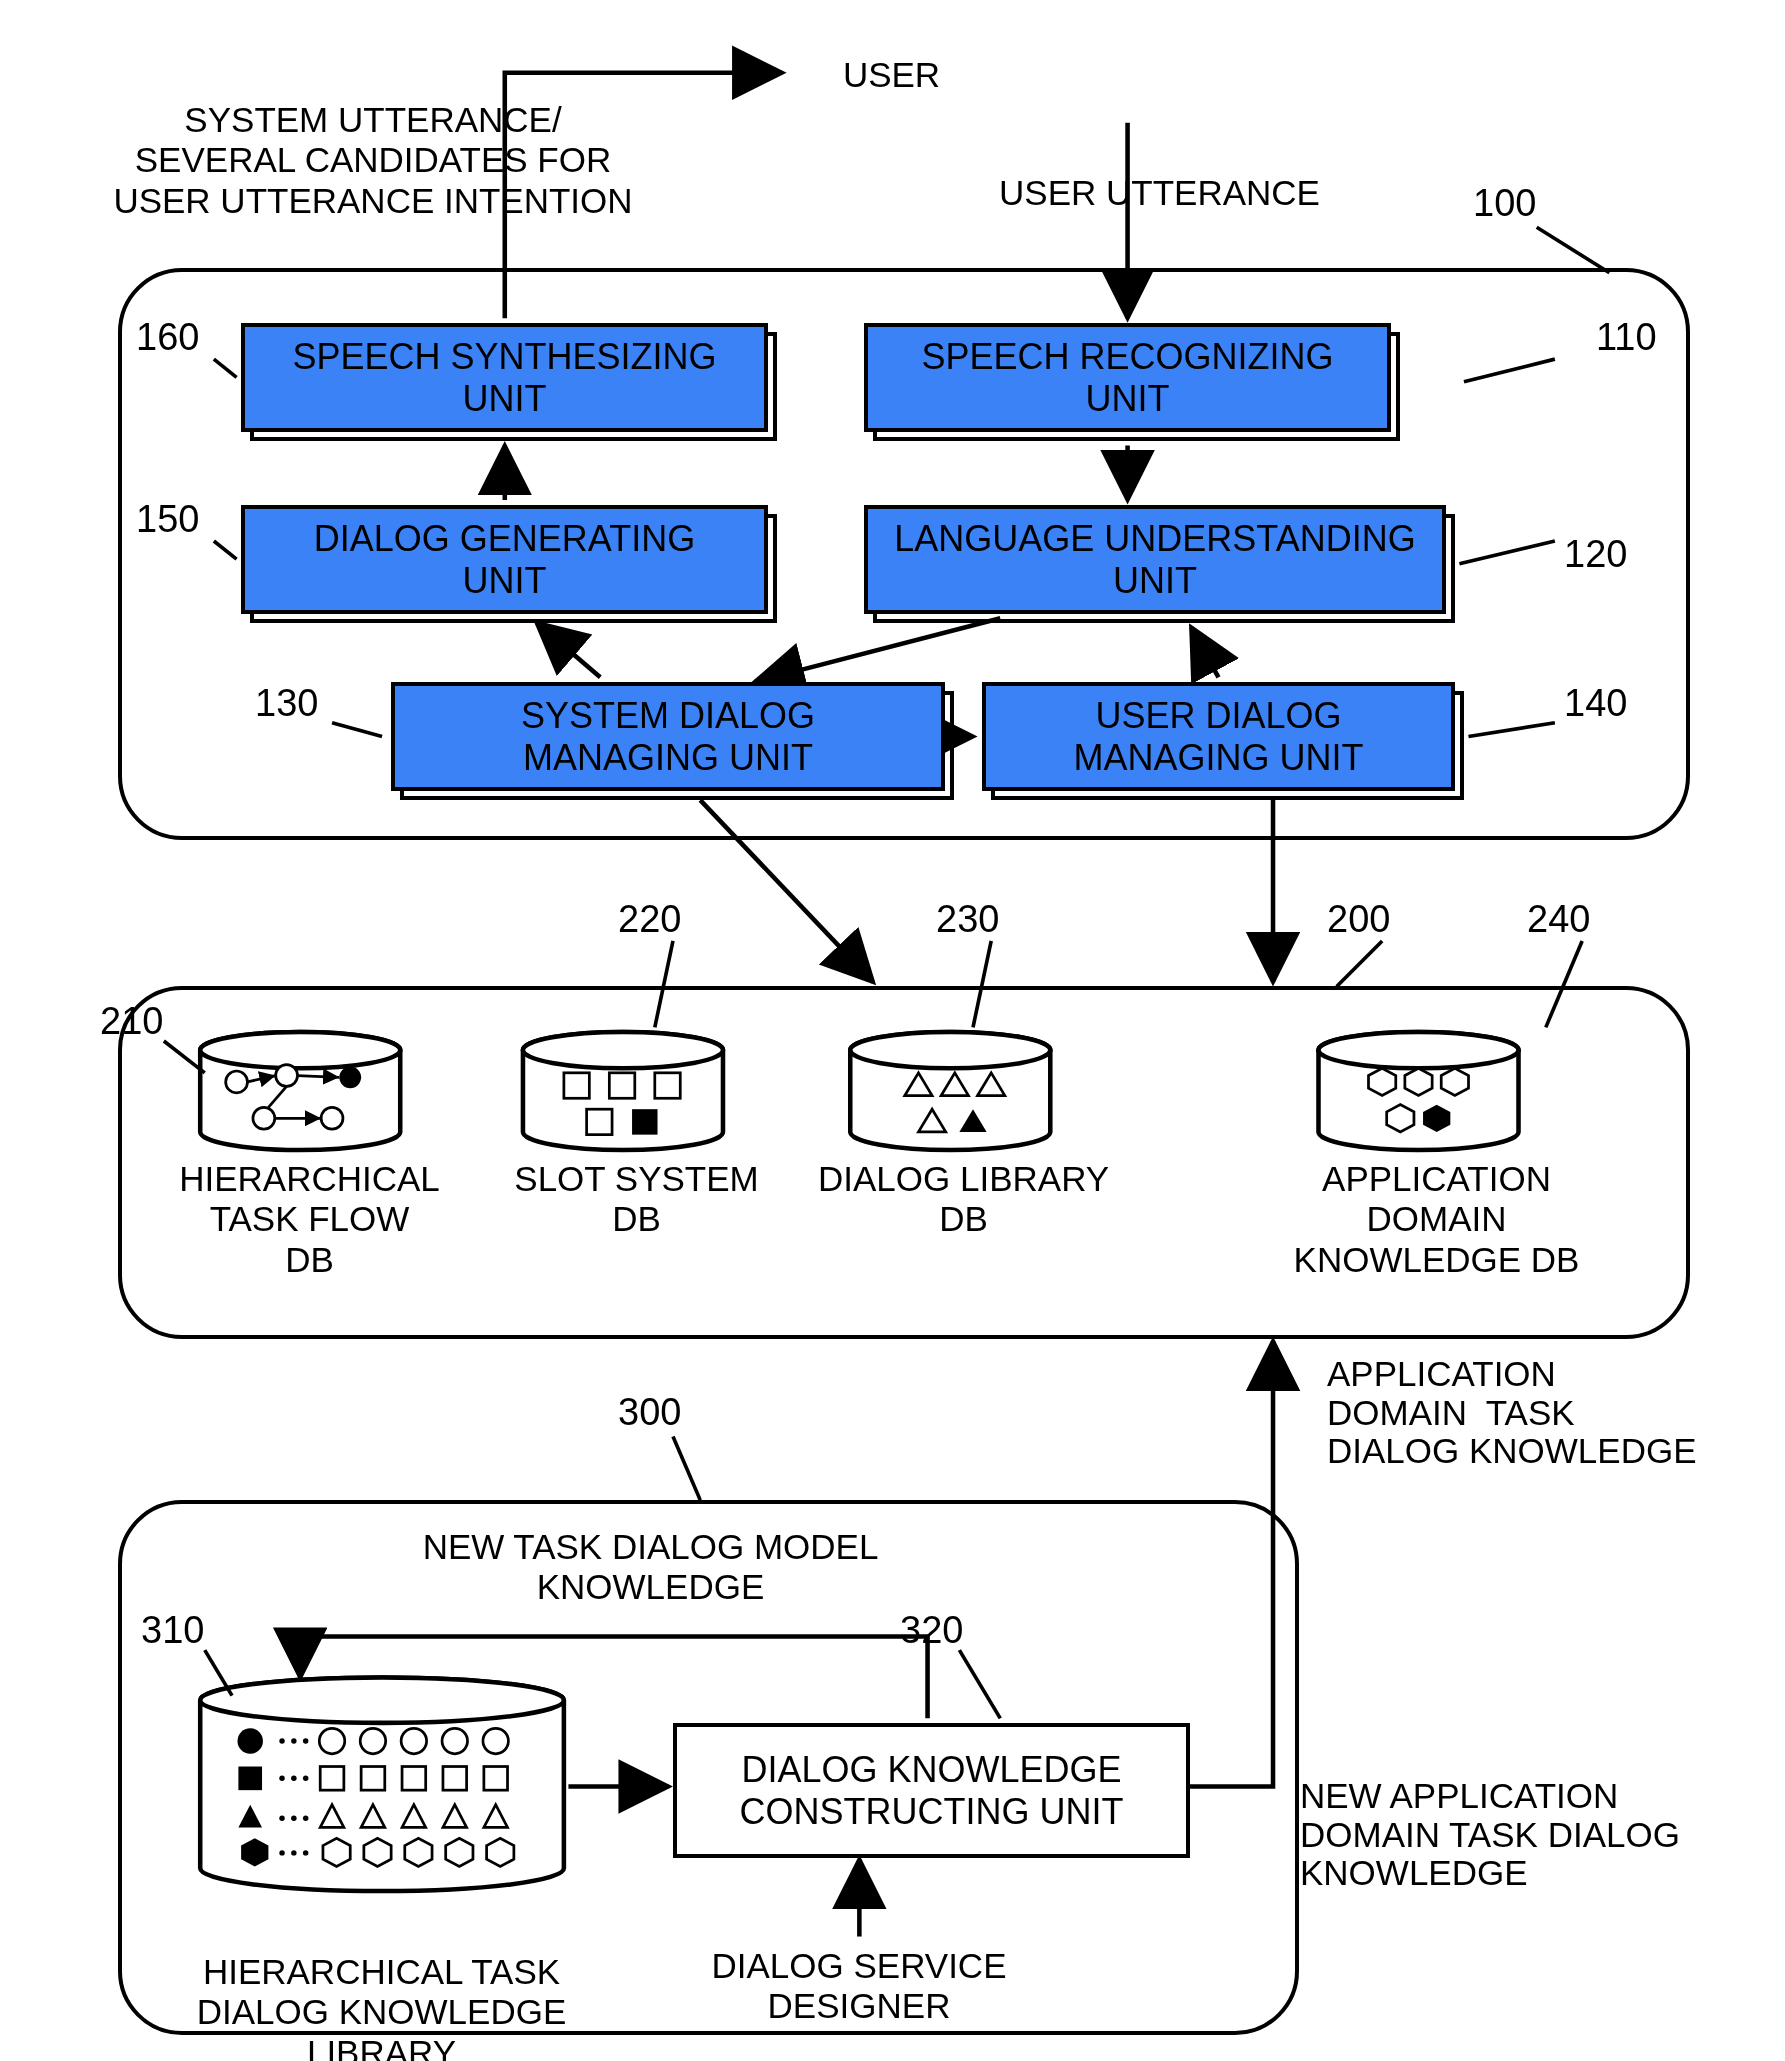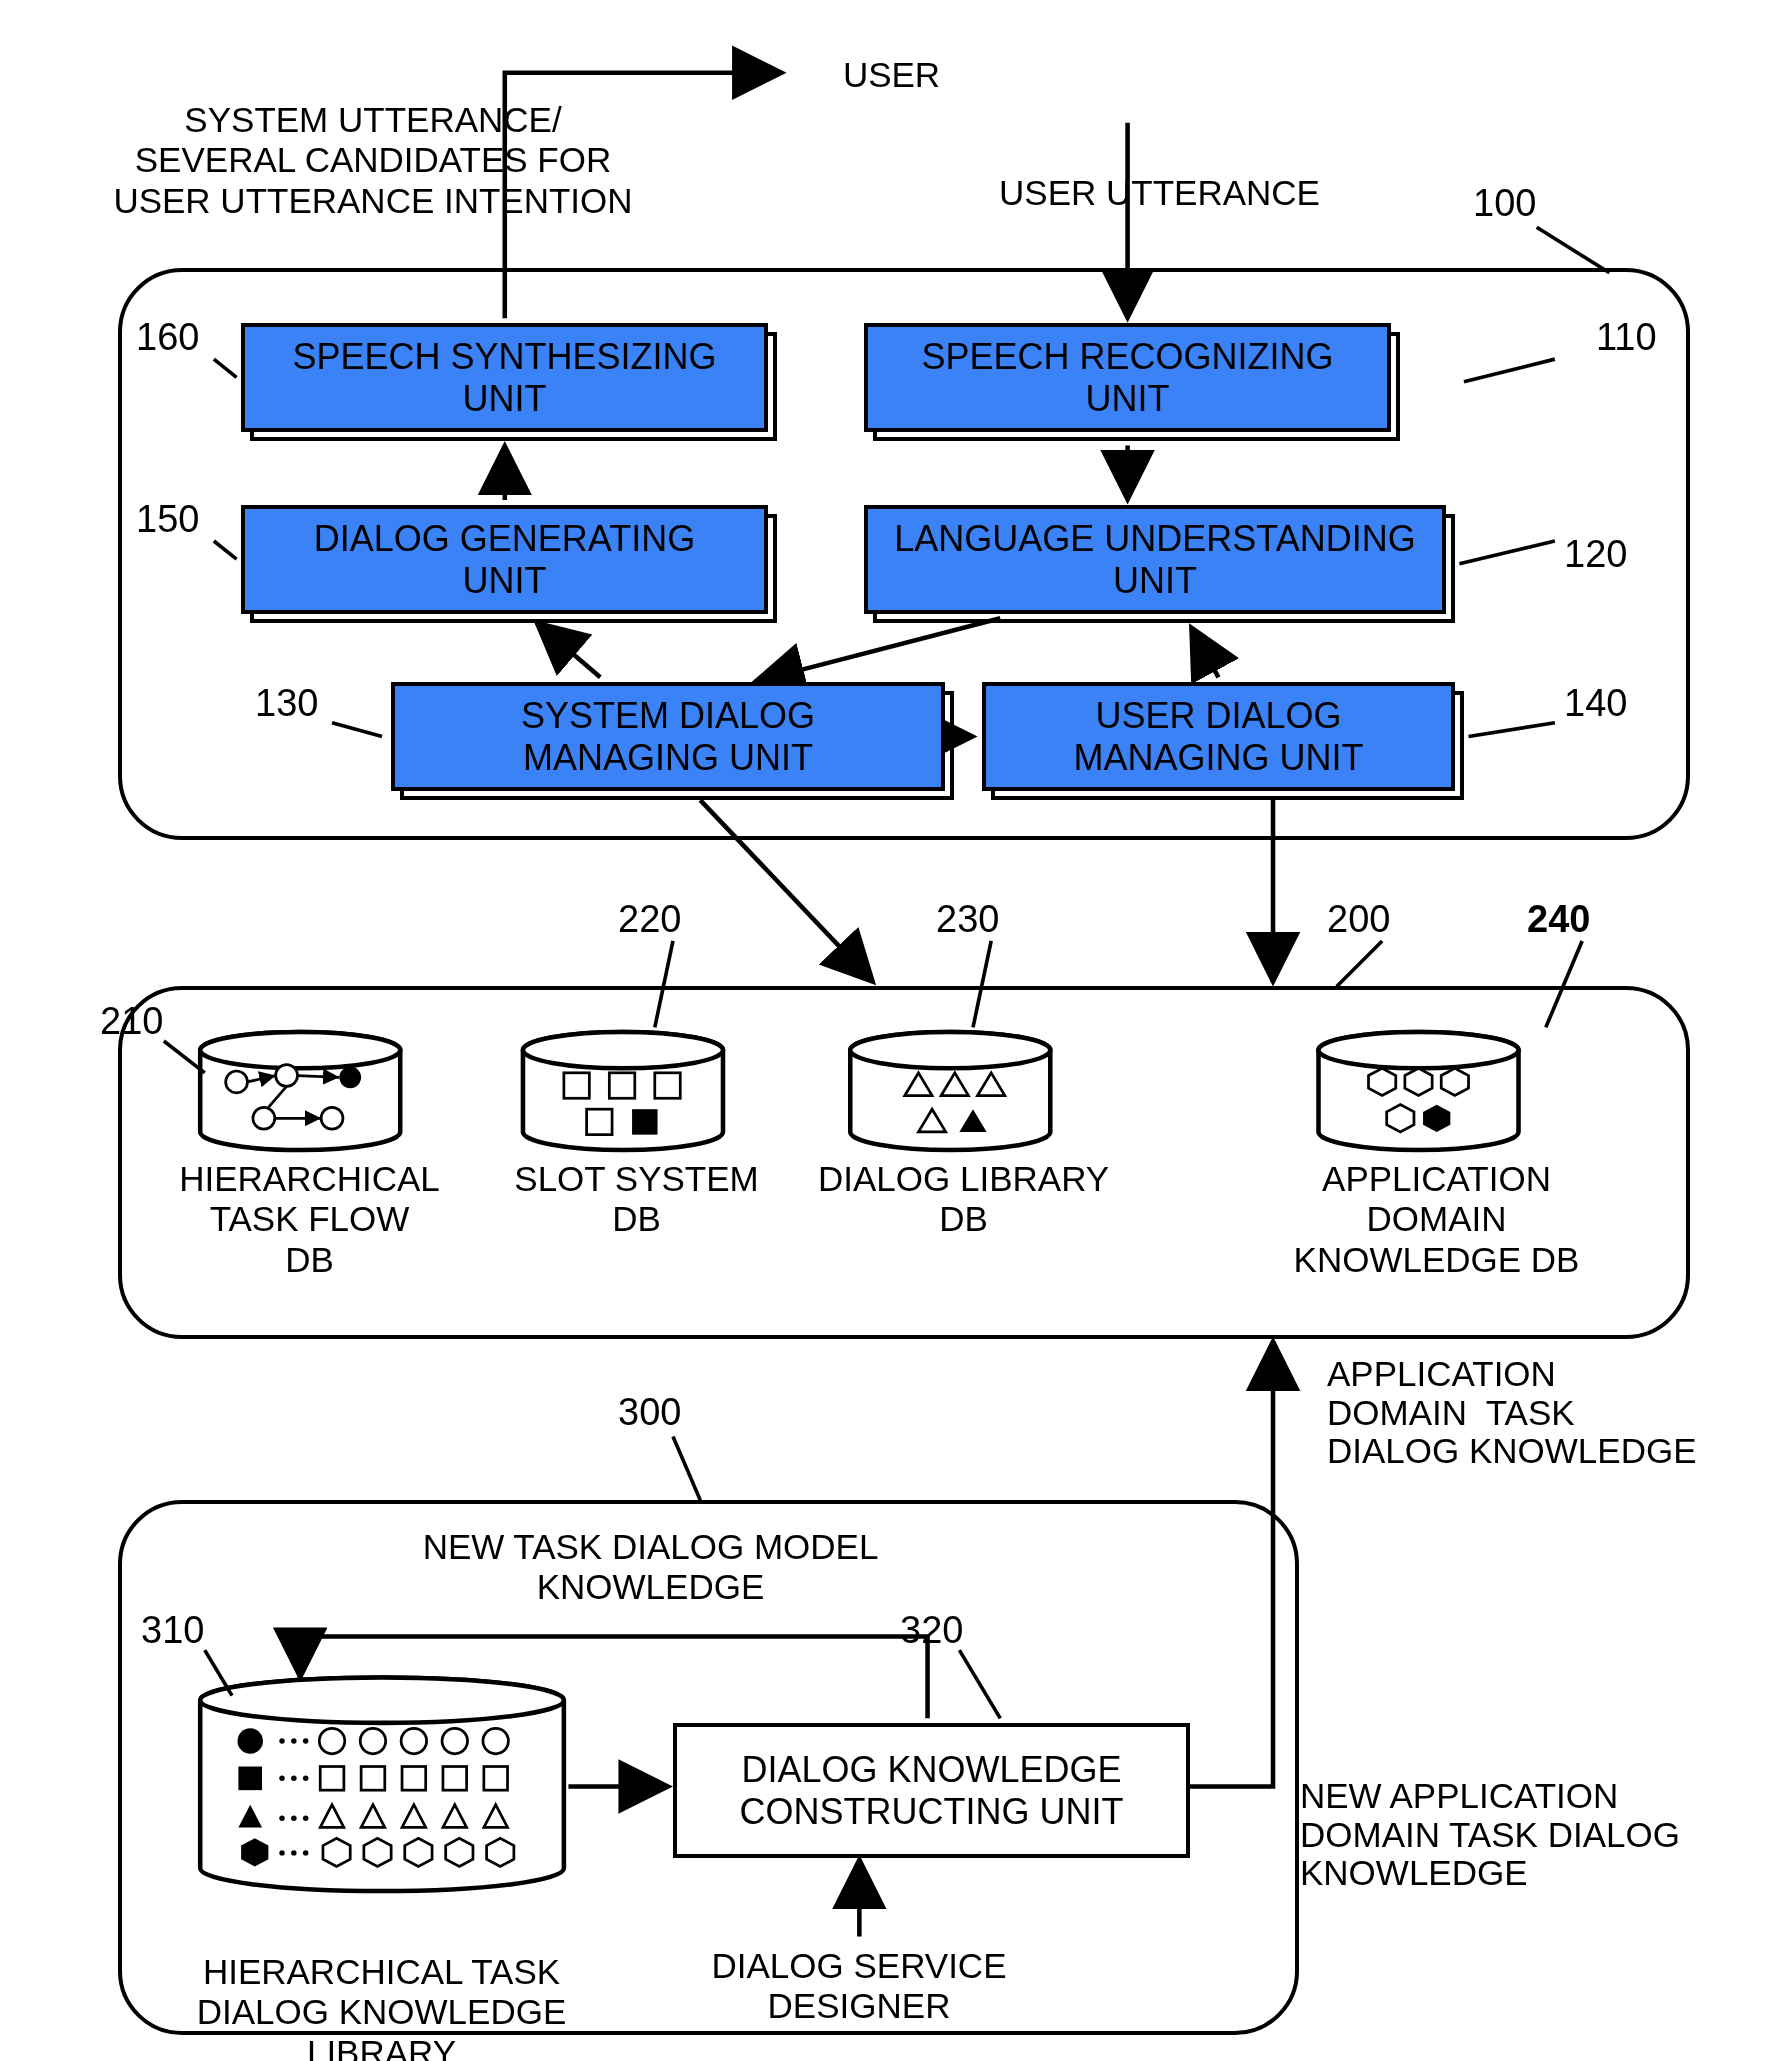--- a/index.html
+++ b/index.html
@@ -160,21 +160,21 @@
     <div class="shadow"></div>
     <div class="front">USER DIALOG
 MANAGING UNIT</div>
   </div>
   <div class="reflabel" style="left:1564px; top:682px;">140</div>
 
   <div class="container" style="left:118px; top:986px; width:1564px; height:345px;"></div>
   <div class="reflabel" style="left:1327px; top:898px;">200</div>
   <div class="reflabel" style="left:618px; top:898px;">220</div>
   <div class="reflabel" style="left:936px; top:898px;">230</div>
-  <div class="reflabel" style="left:1527px; top:898px;font-weight:bold;">240</div>
+  <div class="reflabel" style="left:1527px; top:898px;">240</div>
   <div class="reflabel" style="left:100px; top:1000px;">210</div>
 
   <svg class="overlay" viewBox="0 0 1964 2268" width="1786" height="2062">
     <g transform="translate(220,1135)">
       <ellipse cx="110" cy="20" rx="110" ry="20" fill="#fff" stroke="#000" stroke-width="5"></ellipse>
       <path d="M0 20 L0 110 A110 20 0 0 0 220 110 L220 20" fill="#fff" stroke="#000" stroke-width="5"></path>
       <ellipse cx="110" cy="20" rx="110" ry="20" fill="#fff" stroke="#000" stroke-width="5"></ellipse>
 
       <circle cx="40" cy="55" r="12" fill="#fff" stroke="#000" stroke-width="3"></circle>
       <circle cx="95" cy="48" r="12" fill="#fff" stroke="#000" stroke-width="3"></circle>

